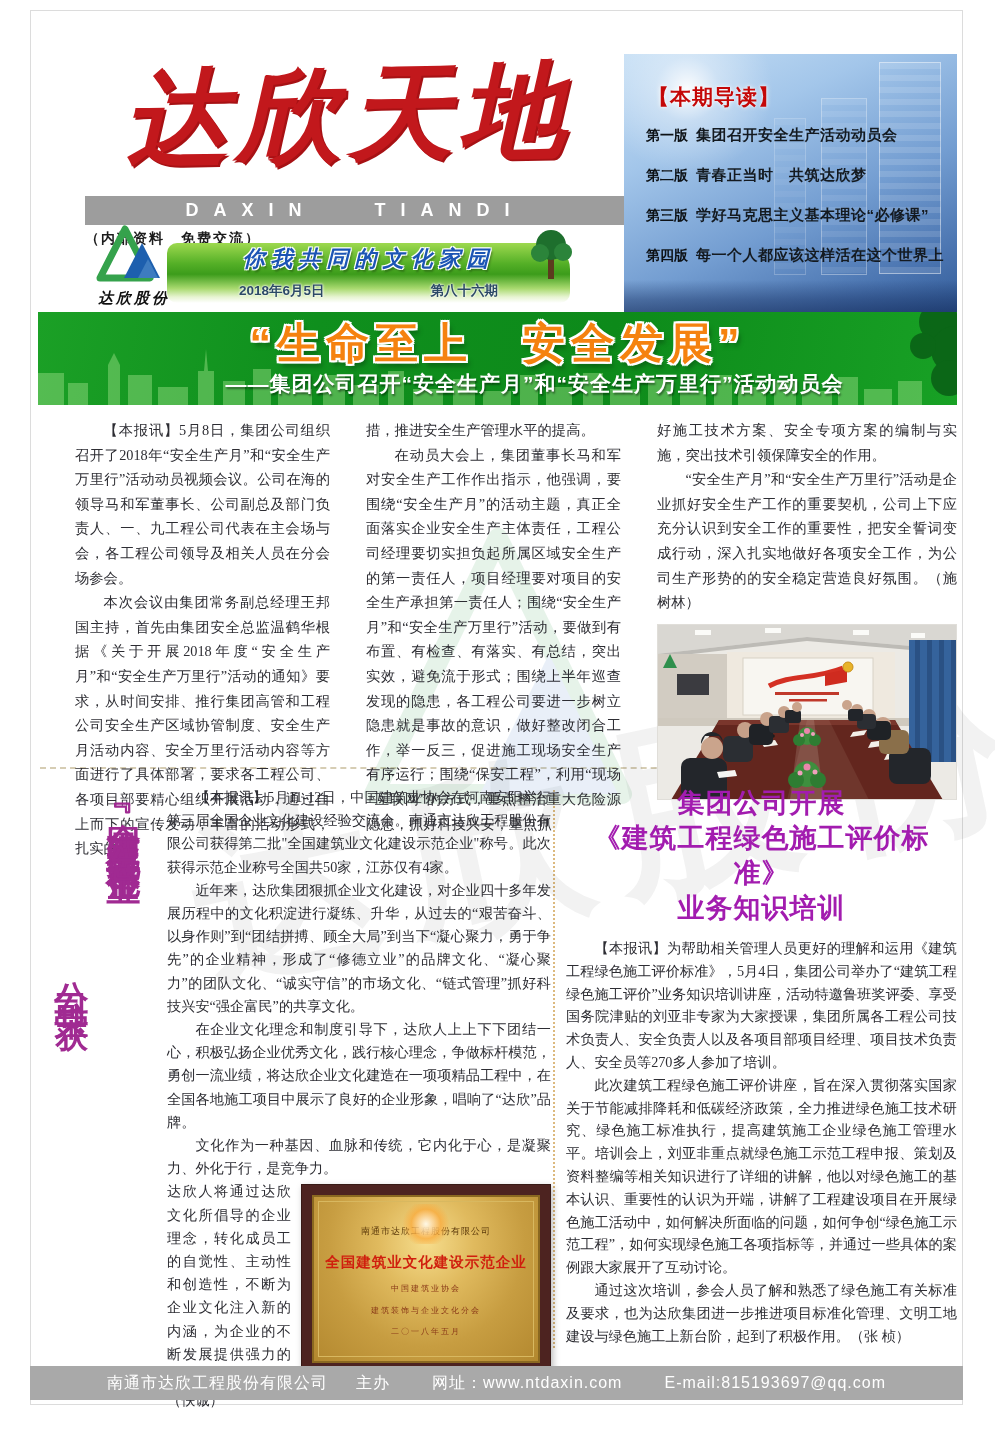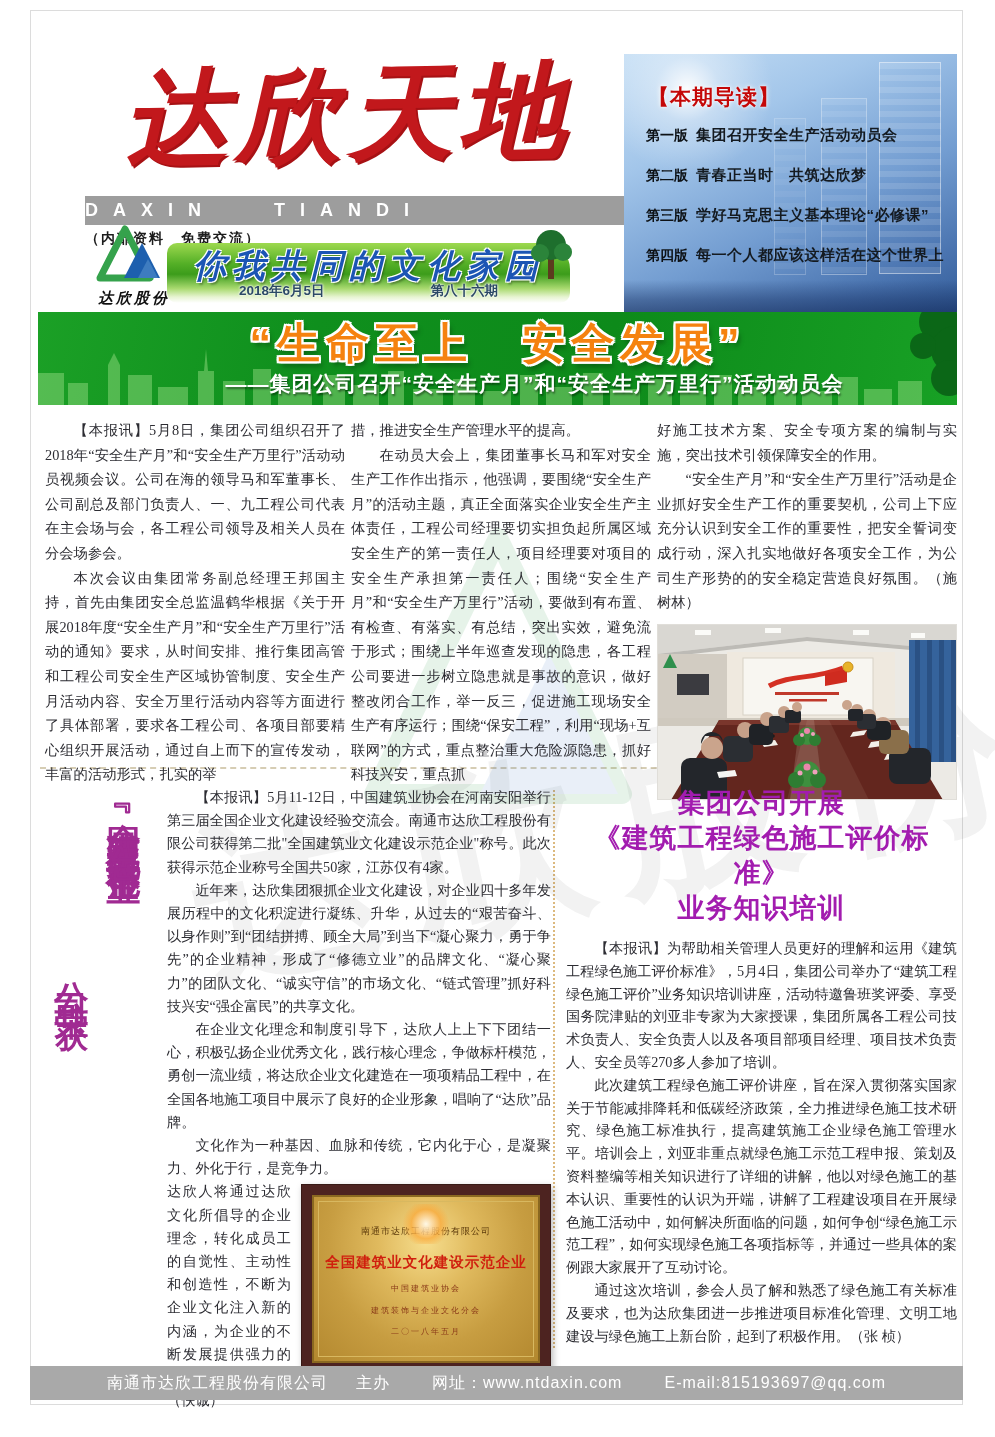--- a/index.html
+++ b/index.html
@@ -16,34 +16,34 @@
   
   .mast-title{
     left:68px;top:38px;width:560px;height:152px;line-height:152px;text-align:center;
     font-family:"DejaVu Serif","Liberation Serif",serif;font-style:italic;font-weight:900;
     font-size:104px;letter-spacing:8px;color:#c2181c;transform:rotate(-1.2deg);
     text-shadow:2px 2px 0 #a71114;white-space:nowrap;
   }
   .mast-latin{
     left:85px;top:196px;width:540px;height:29px;background:#9d9d9d;color:#fff;
     font-family:"Liberation Sans","DejaVu Sans",sans-serif;font-weight:700;font-size:18px;
-    letter-spacing:15px;word-spacing:38px;line-height:29px;
+    letter-spacing:15px;word-spacing:38px;text-align:center;line-height:29px;
   }
   .mast-note{
     left:85px;top:230px;width:540px;font-size:14px;font-weight:700;
     color:#1c1c1c;letter-spacing:2px;
   }
   .grass{
     left:167px;top:243px;width:403px;height:60px;border-radius:10px 26px 10px 10px;
     background:linear-gradient(180deg,#9ed94f 0%,#55b027 34%,#3c9c1b 52%,#a9da70 76%,#e7f4d2 90%,#ffffff 100%);
   }
   .grass-slogan{
     position:absolute;left:0;top:1px;width:100%;text-align:center;
     font-family:"DejaVu Serif","Liberation Serif",serif;font-style:italic;font-weight:700;
-    font-size:33px;letter-spacing:6px;color:#1c55b4;white-space:nowrap;
+    font-size:22px;letter-spacing:6px;color:#1c55b4;white-space:nowrap;
     text-shadow:-1px -1px 0 #fff,1px -1px 0 #fff,-1px 1px 0 #fff,1px 1px 0 #fff,2px 3px 2px rgba(0,0,0,.28);
   }
   .grass-tree{position:absolute;right:-6px;top:-16px;}
   .dateline{
     position:absolute;left:0;bottom:3px;width:100%;display:flex;justify-content:center;gap:106px;
     font-family:"Liberation Sans","DejaVu Sans",sans-serif;font-size:13.5px;font-weight:700;
     color:#2c4a66;text-shadow:0 0 2px #fff,0 0 3px #fff;
   }
   .logo-block{left:84px;top:222px;width:100px;text-align:center;}
   .logo-label{margin-top:1px;font-style:italic;font-weight:700;font-size:15px;color:#101010;letter-spacing:3px;}
@@ -89,21 +89,21 @@
     text-align:center;font-family:"Liberation Sans","DejaVu Sans",sans-serif;font-weight:700;
     font-size:21px;letter-spacing:1px;color:#ffffff;white-space:nowrap;
     text-shadow:1px 2px 2px rgba(0,0,0,.45);
   }
 
   
   .article-top{
     left:45px;top:418px;width:912px;display:flex;gap:6px;
     font-size:14.3px;line-height:24.6px;color:#2d2d33;text-align:justify;
   }
-  .article-top .col{width:300px;}
+  .article-top .col{width:300px;margin-left:30px;}
   .article-top p{margin:0;}
   p.ind{text-indent:2em;}
   .meeting-wrap{margin-top:9px;width:300px;height:176px;}
   .meeting-wrap svg{display:block;}
 
   .divider-h{left:40px;top:767px;width:917px;height:0;border-top:2px dashed #d6cdb4;}
   .divider-v{left:553px;top:790px;height:558px;width:0;border-left:2px dotted #dcb97e;}
 
   
   .bottom-left{left:45px;top:786px;width:506px;}

